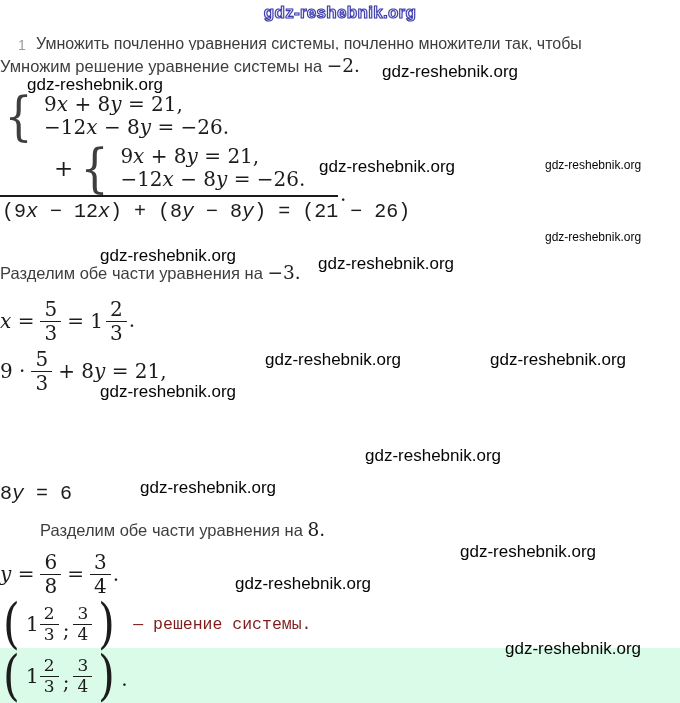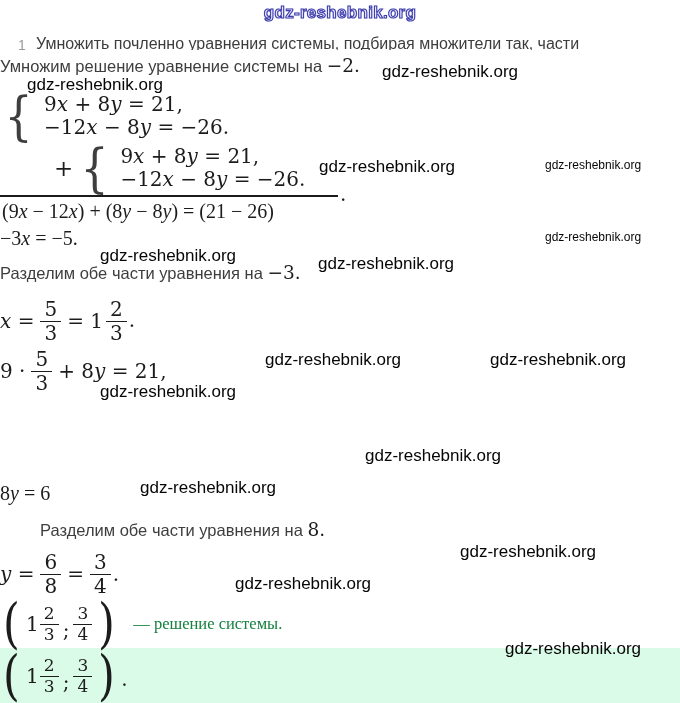--- a/index.html
+++ b/index.html
@@ -33,21 +33,21 @@
         font-size:16px;line-height:21px;color:#3d3d3d;}
   .task .num{position:absolute;left:18px;top:2px;font-size:14px;color:#9a9a9a;}
   .task .txt{position:absolute;left:36px;top:0;white-space:nowrap;}
 
   
   .sent{position:absolute;font-size:16.5px;color:#3e3e3e;white-space:nowrap;}
   .sent .mval{font-family:"DejaVu Serif",serif;font-size:18.5px;color:#1c1c1c;}
   .sent-mult{left:0;top:55px;}
   .sent-div3{left:0;top:262px;text-align:right;}
   .sent-div8{left:0;top:519px;margin-left:40px;}
-  .mline{position:absolute;font-family:Liberation Serif, serif;font-size:20px;color:#1c1c1c;white-space:nowrap;}
+  .mline{position:absolute;font-family:Liberation Mono, monospace;font-size:20px;color:#1c1c1c;white-space:nowrap;}
   .brace{font-family:"DejaVu Serif",serif;font-size:52px;line-height:48px;font-weight:400;
          transform:scaleX(.85);display:inline-block;}
   .sysflex{position:absolute;display:flex;align-items:center;}
   .sys1{left:2px;top:92px;}
   .sumrow{left:54px;top:144px;}
   .plus{font-family:"DejaVu Serif",serif;font-size:23px;color:#1c1c1c;margin-right:5px;}
   .eqcol{display:flex;flex-direction:column;margin-left:9px;}
   .eqcol .eq{font-family:"DejaVu Serif",serif;font-size:20px;line-height:23.5px;color:#1c1c1c;white-space:nowrap;}
 
   .rule{position:absolute;left:0;top:195px;width:338px;height:2px;background:#1c1c1c;}
@@ -70,35 +70,35 @@
   .enddot{align-self:flex-end;margin-bottom:14px;margin-left:-4px;}
   .baseline{align-self:center;margin-top:12px;}
   .xrow{left:0;top:296px;height:50px;}
   .subrow{left:0;top:346px;height:50px;}
   .yrow{left:0;top:548px;height:52px;}
 
   
   .paren{font-family:"DejaVu Serif",serif;font-size:54px;line-height:50px;font-weight:400;
          transform:scaleX(.8);display:inline-block;}
   .solrow{left:1px;top:597px;height:54px;gap:4px;z-index:1;}
-  .sollabel{font-family:Liberation Serif, serif;font-size:16.5px;color:#15803d;margin-left:12px;}
+  .sollabel{font-family:Liberation Mono, monospace;font-size:16.5px;color:#7f1d1d;margin-left:12px;}
   .ansbox{position:absolute;left:0;top:648px;width:680px;height:55px;background:#d9fbe8;z-index:0;}
   .ansrow{left:1px;top:649px;height:54px;gap:4px;z-index:1;}
   .ansrow .enddot{margin-bottom:12px;margin-left:0;}
 </style>
 </head>
 <body>
 
 <div class="page">
 
   <div class="wm-top">gdz-reshebnik.org</div>
 
   <div class="task">
     <span class="num">1</span>
-    <span class="txt">Умножить почленно уравнения системы, подбирая множители так, части</span>
+    <span class="txt">Умножить почленно уравнения системы, почленно множители так, чтобы</span>
   </div>
 
   <div class="sent sent-mult"><span>Умножим решение уравнение системы на </span><span class="mval mathtxt">−2.</span></div>
 
   <span class="wm wm-a">gdz-reshebnik.org</span>
   <span class="wm wm-b">gdz-reshebnik.org</span>
   <span class="wm wm-c">gdz-reshebnik.org</span>
   <span class="wm small wm-d">gdz-reshebnik.org</span>
   <span class="wm small wm-e">gdz-reshebnik.org</span>
   <span class="wm wm-f">gdz-reshebnik.org</span>
@@ -125,21 +125,20 @@
     <span class="brace">{</span>
     <div class="eqcol">
       <span class="eq mathtxt">9<i>x</i> + 8<i>y</i> = 21,</span>
       <span class="eq mathtxt">−12<i>x</i> − 8<i>y</i> = −26.</span>
     </div>
   </div>
   <div class="rule"></div>
   <span class="mline expanded mathtxt">(9<i>x</i> − 12<i>x</i>) + (8<i>y</i> − 8<i>y</i>) = (21 − 26)</span>
   <span class="expdot">.</span>
 
-  <span class="mline eq3x mathtxt">−3<i>x</i> = −5.</span>
 
   <div class="sent sent-div3"><span>Разделим обе части уравнения на </span><span class="mval mathtxt">−3.</span></div>
 
   <div class="mrow xrow">
     <span class="mathtxt"><i>x</i> =</span>
     <span class="frac">
         <span class="fn">5</span>
         <span class="fd">3</span>
       </span>
     <span>= 1</span>

